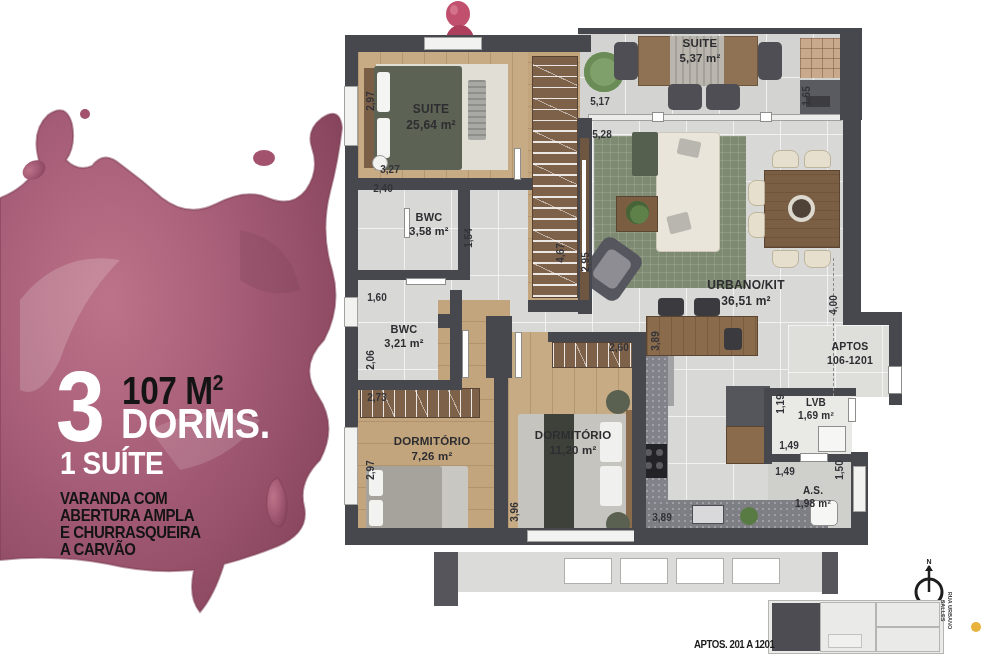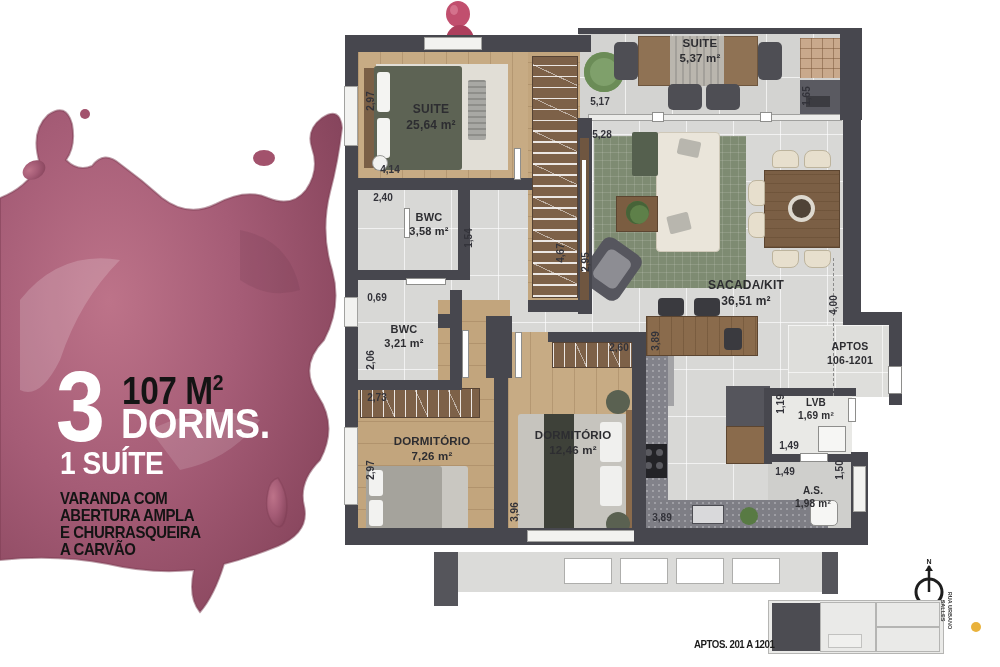--- a/index.html
+++ b/index.html
@@ -225,54 +225,54 @@
     </div>
   <div class="room-label" style="left:429px;top:210px;">
     <span>BWC</span>
       <span>3,58 m²</span>
     </div>
   <div class="room-label" style="left:404px;top:322px;">
     <span>BWC</span>
       <span>3,21 m²</span>
     </div>
   <div class="room-label" style="left:746px;top:278px;font-size:12px;">
-    <span>SACADA/KIT</span>
+    <span>URBANO/KIT</span>
       <span>36,51 m²</span>
     </div>
   <div class="room-label" style="left:432px;top:434px;font-size:11.5px;">
     <span>DORMITÓRIO</span>
       <span>7,26 m²</span>
     </div>
   <div class="room-label" style="left:573px;top:428px;font-size:11.5px;">
     <span>DORMITÓRIO</span>
-      <span>12,46 m²</span>
+      <span>11,20 m²</span>
     </div>
   <div class="room-label" style="left:850px;top:340px;font-size:10.5px;">
     <span>APTOS</span>
       <span>106-1201</span>
     </div>
   <div class="room-label" style="left:816px;top:396px;font-size:10px;">
     <span>LVB</span>
       <span>1,69 m²</span>
     </div>
   <div class="room-label" style="left:813px;top:484px;font-size:10px;">
     <span>A.S.</span>
       <span>1,98 m²</span>
     </div>
 
   <div class="dim v" style="left:370px;top:101px;">2,97</div>
-  <div class="dim" style="left:390px;top:169px;">4,14</div>
+  <div class="dim" style="left:390px;top:169px;">3,27</div>
   <div class="dim" style="left:600px;top:101px;">5,17</div>
   <div class="dim v" style="left:806px;top:96px;">1,65</div>
   <div class="dim" style="left:602px;top:134px;">5,28</div>
   <div class="dim v" style="left:560px;top:253px;">4,67</div>
   <div class="dim v" style="left:585px;top:262px;">2,95</div>
-  <div class="dim" style="left:383px;top:197px;text-align:center;">2,40</div>
+  <div class="dim" style="left:383px;top:188px;text-align:center;">2,40</div>
   <div class="dim v" style="left:468px;top:238px;">1,54</div>
-  <div class="dim" style="left:377px;top:297px;">0,69</div>
+  <div class="dim" style="left:377px;top:297px;">1,60</div>
   <div class="dim v" style="left:370px;top:360px;">2,06</div>
   <div class="dim" style="left:377px;top:397px;">2,73</div>
   <div class="dim v" style="left:370px;top:470px;">2,97</div>
   <div class="dim v" style="left:514px;top:512px;">3,96</div>
   <div class="dim" style="left:619px;top:347px;">2,60</div>
   <div class="dim v" style="left:655px;top:341px;">3,89</div>
   <div class="dim" style="left:662px;top:517px;">3,89</div>
   <div class="dim v" style="left:833px;top:305px;">4,00</div>
   <div class="dim v" style="left:780px;top:404px;">1,19</div>
   <div class="dim" style="left:789px;top:445px;">1,49</div>

